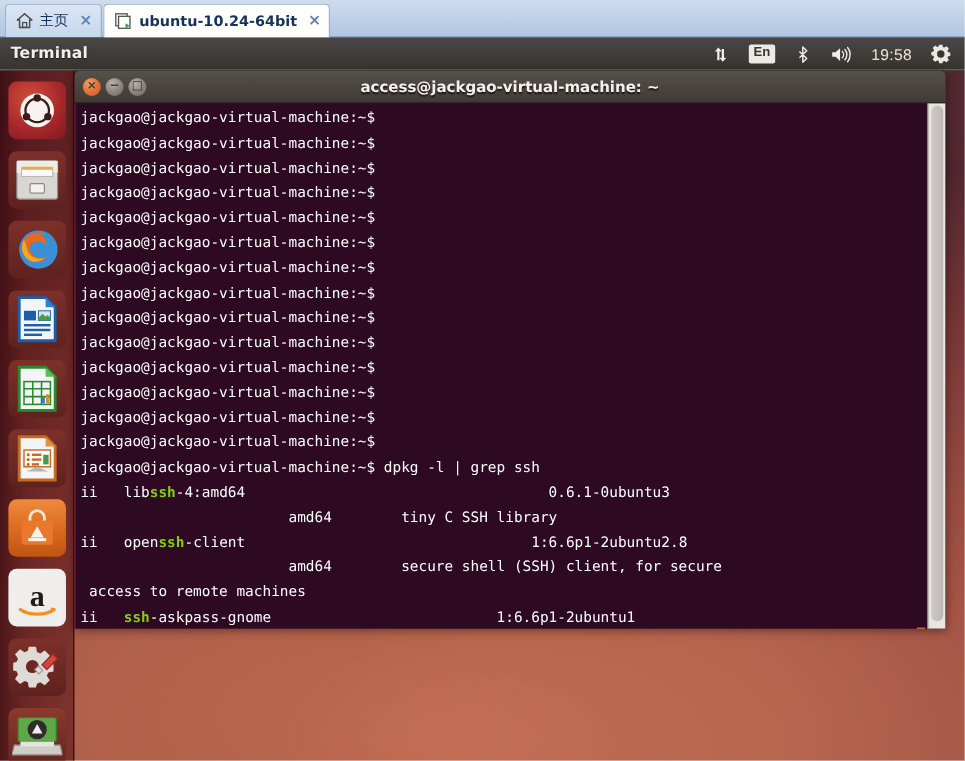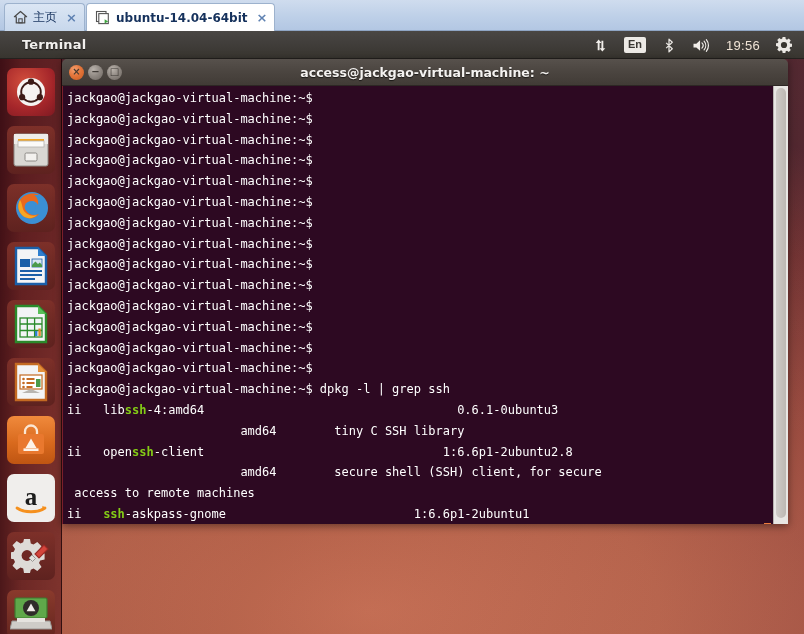--- a/index.html
+++ b/index.html
@@ -45,21 +45,21 @@
 
   
   .u-panel {
     position: absolute; left: 0; top: 31px; width: 804px; height: 28px;
     background: linear-gradient(180deg,#4a4744 0%, #413e3b 45%, #38352f 100%);
     border-bottom: 1px solid #24211e;
     display: flex; align-items: center;
   }
   .u-panel .appmenu {
     color: #f2f0ee; font-size: 13px; font-weight: bold;
-    padding-left: 22px; text-shadow: 0 1px 1px rgba(0,0,0,.6);
+    padding-left: 9px; text-shadow: 0 1px 1px rgba(0,0,0,.6);
     letter-spacing: .2px;
   }
   .indicators {
     position: absolute; right: 0; top: 0; height: 28px;
     display: flex; align-items: center; gap: 0px; padding-right: 4px; text-align: right;
   }
   .ind {
     height: 28px; display: flex; align-items: center; justify-content: center;
     padding: 0 8px;
   }
@@ -183,21 +183,21 @@
     </div>
 
     <div class="vm-tab active">
       <span>
         <svg class="vm-ico" viewBox="0 0 16 16">
           <rect x="1.5" y="1.5" width="9.5" height="10" fill="#fff" stroke="#555" stroke-width="1.1"></rect>
           <rect x="3.8" y="3.6" width="9.5" height="10" fill="#fff" stroke="#555" stroke-width="1.1"></rect>
           <path d="M9.6 9.3v4.2l3.6-2.1z" fill="#3fa63f"></path>
         </svg>
       </span>
-      <span class="tab-label">ubuntu-14.04-64bit</span>
+      <span class="tab-label">ubuntu-10.24-64bit</span>
       <span class="tab-close">×</span>
     </div>
   </div>
 
   <div class="u-panel">
     <div class="appmenu">Terminal</div>
 
     <div class="indicators">
 
       <div class="ind">
@@ -226,21 +226,21 @@
           <svg width="18" height="15" viewBox="0 0 18 16">
             <path d="M1 6h3l4-3.6v11.2L4 10H1z" fill="#f1eeea"></path>
             <path d="M10 5.2a4 4 0 0 1 0 5.6" fill="none" stroke="#f1eeea" stroke-width="1.25" stroke-linecap="round"></path>
             <path d="M12.3 3.4a7 7 0 0 1 0 9.2" fill="none" stroke="#f1eeea" stroke-width="1.25" stroke-linecap="round"></path>
             <path d="M14.7 1.7a10 10 0 0 1 0 12.6" fill="none" stroke="#f1eeea" stroke-width="1.25" stroke-linecap="round"></path>
           </svg>
         </span>
       </div>
 
       <div class="ind">
-        <span class="clock">19:56</span>
+        <span class="clock">19:58</span>
       </div>
 
       <div class="ind">
         <span>
           <svg width="16" height="16" viewBox="0 0 16 16">
             <g fill="#ebe8e4">
               <path d="M6.6 0h2.8l.3 2.1 1.3.55 1.75-1.2 2 2-1.2 1.75.55 1.3 2.1.3v2.8l-2.1.3-.55 1.3 1.2 1.75-2 2-1.75-1.2-1.3.55L9.4 16H6.6l-.3-2.1-1.3-.55-1.75 1.2-2-2 1.2-1.75L1.9 9.4 0 9.1V6.3l1.9-.3.55-1.3L1.25 2.95l2-2L5 2.15l1.3-.55z"></path>
             </g>
             <circle cx="8" cy="8" r="3.1" fill="#38352f"></circle>
           </svg>

